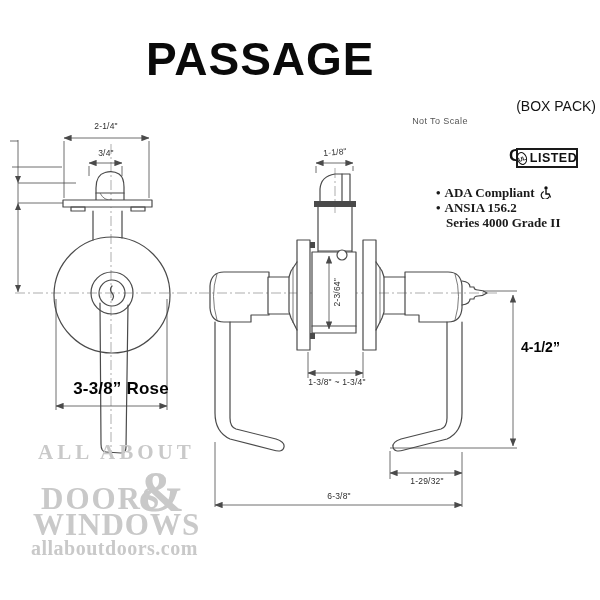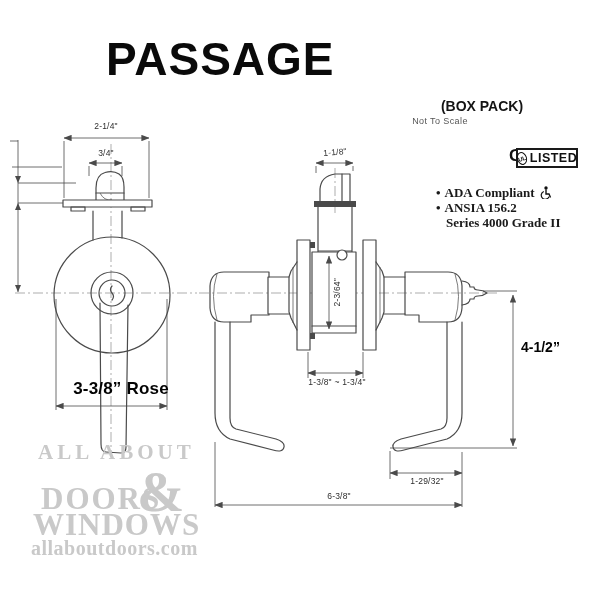--- a/index.html
+++ b/index.html
@@ -1,24 +1,24 @@
 <!DOCTYPE html>
 <html><head>
 <meta charset="utf-8">
 <style>
   html,body{margin:0;padding:0;background:#ffffff;}
   #stage{position:relative;width:600px;height:600px;background:#ffffff;overflow:hidden;
          font-family:"Liberation Sans",sans-serif;}
   .abs{position:absolute;line-height:1;}
   
   .passage{font-size:46px;font-weight:800;color:#0a0a0a;letter-spacing:1px;
-           font-family:"Liberation Sans",sans-serif;}
+           font-family:"Liberation Sans",sans-serif;margin-left:40px;}
   
   .hdr-product{font-size:17.5px;font-weight:700;color:#141414;text-align:center;letter-spacing:.3px;}
-  .hdr-pack{font-size:14px;font-weight:700;color:#141414;text-align:center;}
+  .hdr-pack{font-size:14px;font-weight:400;color:#141414;text-align:right;}
   .hdr-note{font-size:9px;color:#555;text-align:center;letter-spacing:.4px;}
   .hdr-grade{font-size:17px;font-weight:700;color:#101010;}
   .ul-badge{display:flex;align-items:center;justify-content:center;gap:3px;
             width:62px;height:20px;border:2px solid #1a1a1a;background:#fff;box-sizing:border-box;}
   .ul-circle{display:flex;align-items:center;justify-content:center;width:13px;height:13px;
              border:1.2px solid #111;border-radius:50%;font-size:6px;font-weight:700;color:#111;
              transform:rotate(-18deg);box-sizing:border-box;}
   .ul-listed{font-size:12.5px;font-weight:700;color:#111;letter-spacing:.5px;}
   .features{font-family:"Liberation Serif",serif;font-weight:700;color:#1a1a1a;font-size:13px;}
   .feat-row{display:flex;align-items:center;gap:4px;margin-bottom:2px;}

